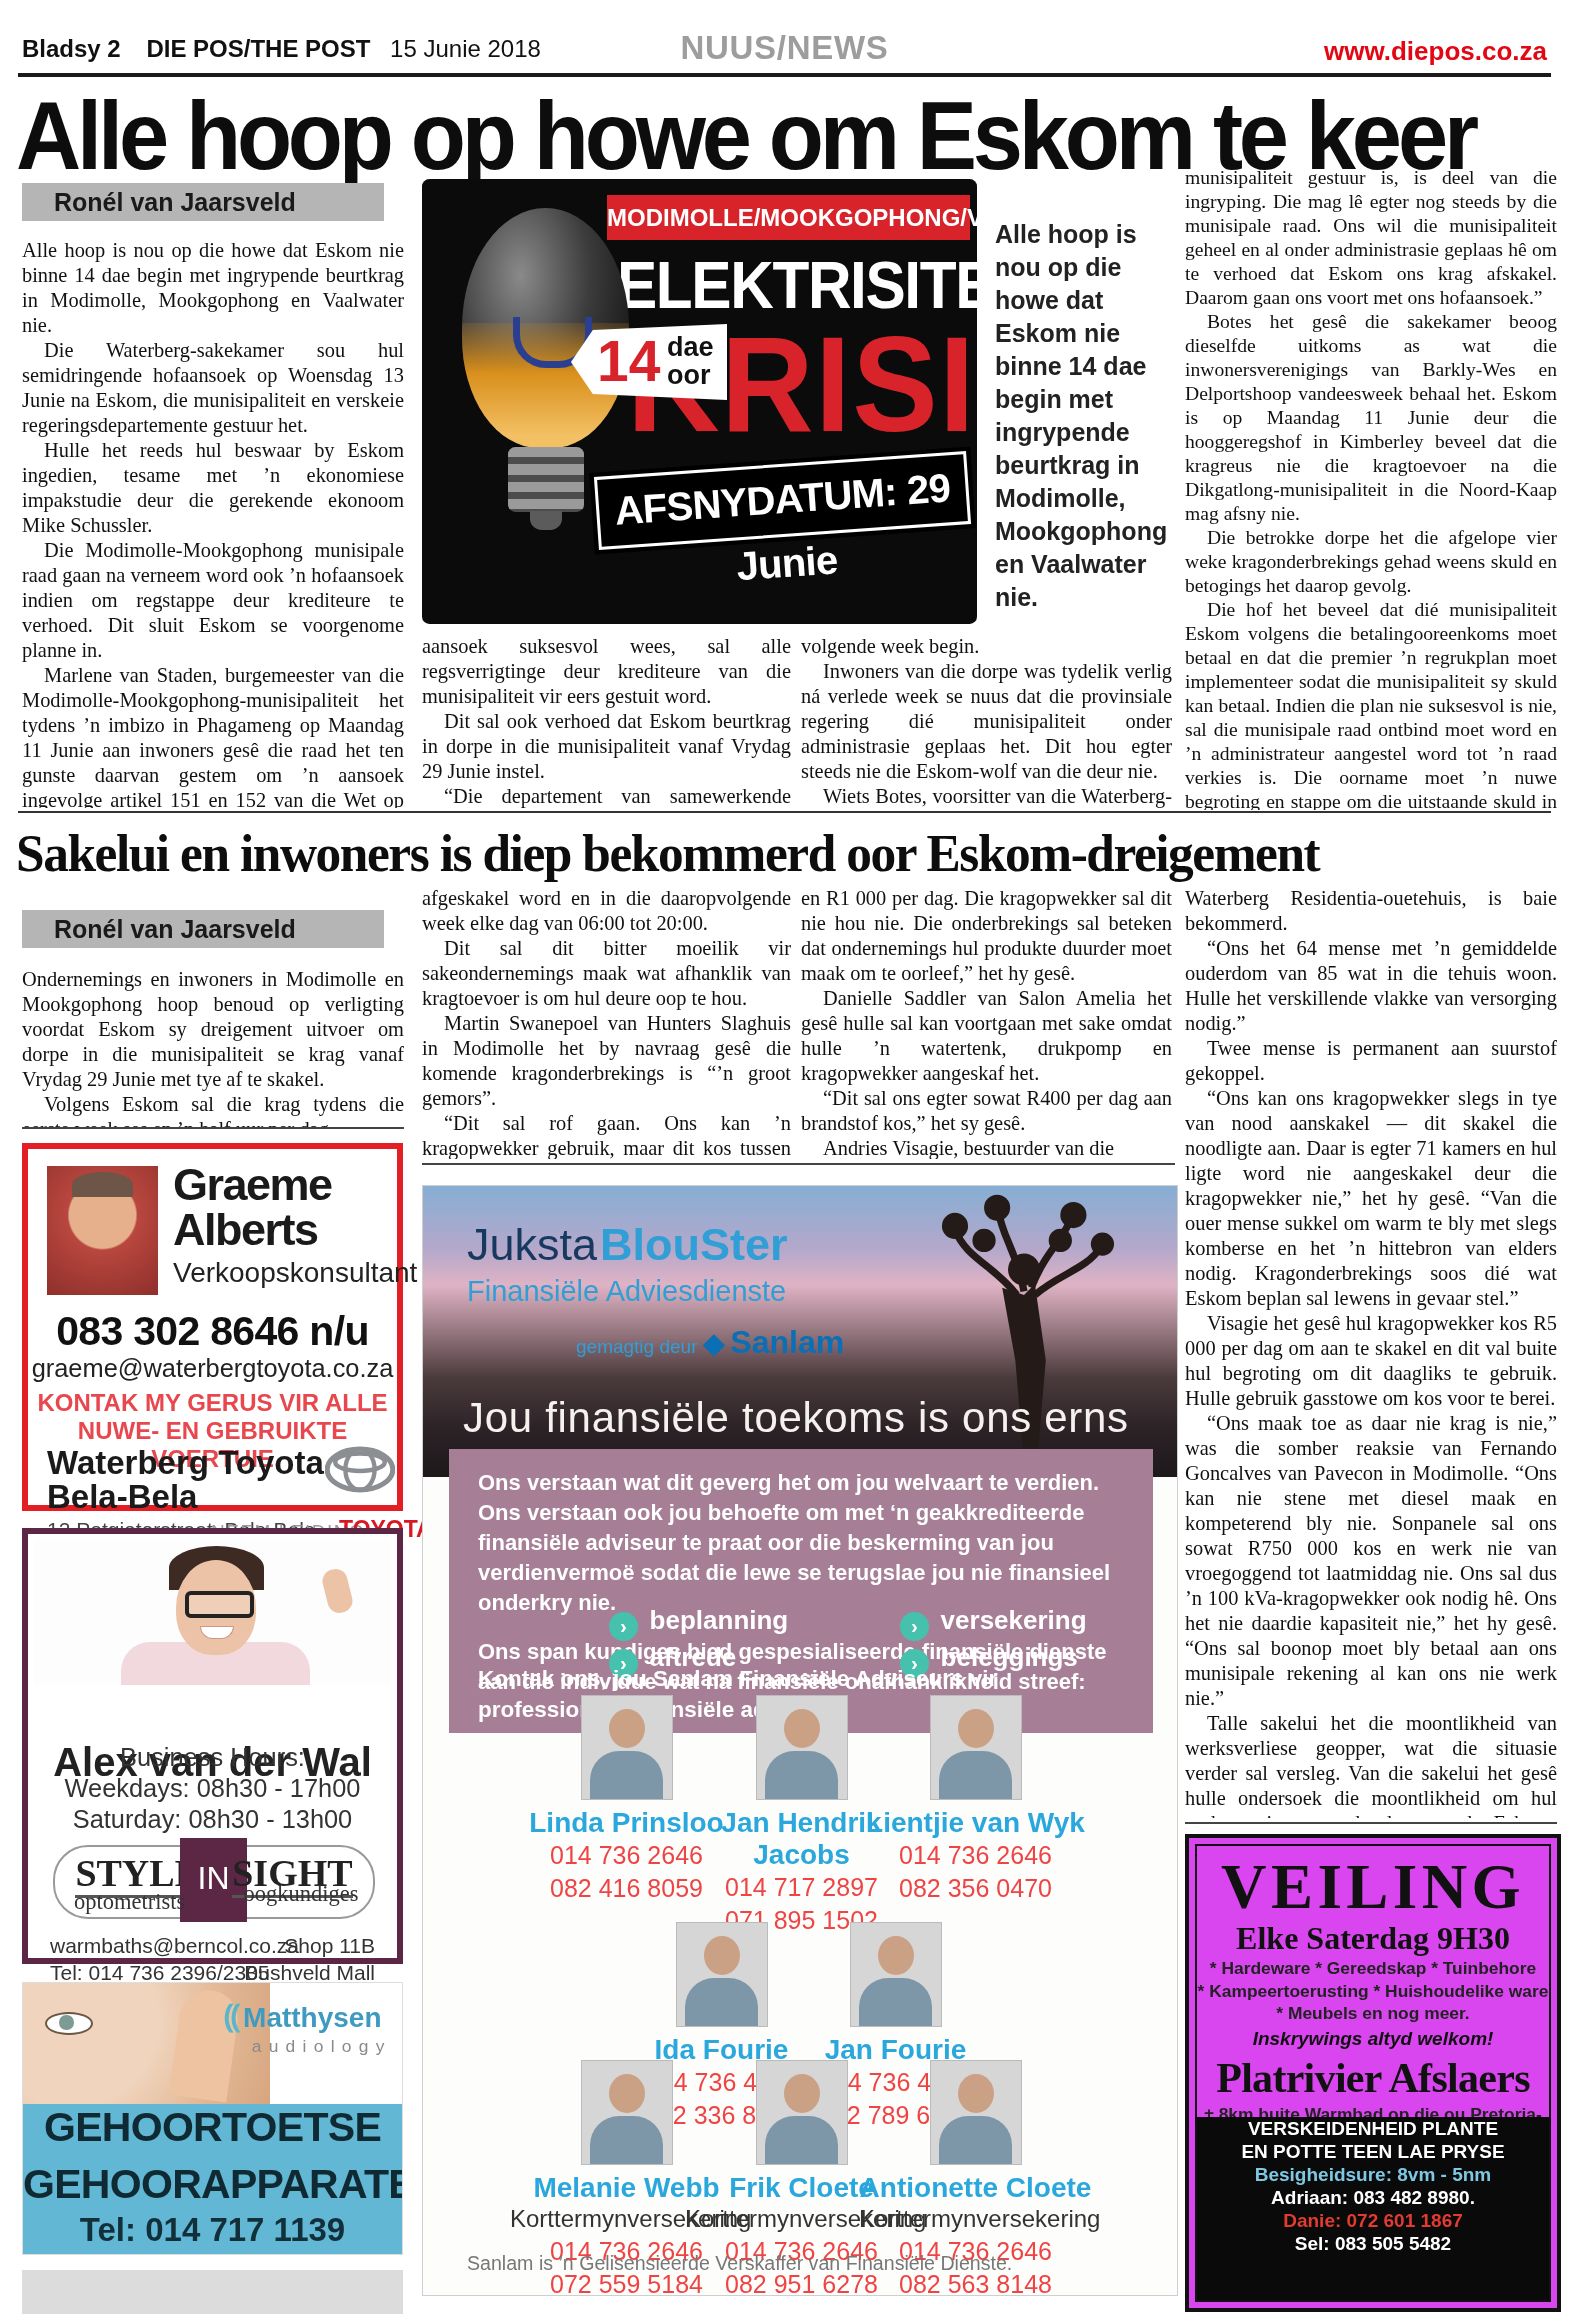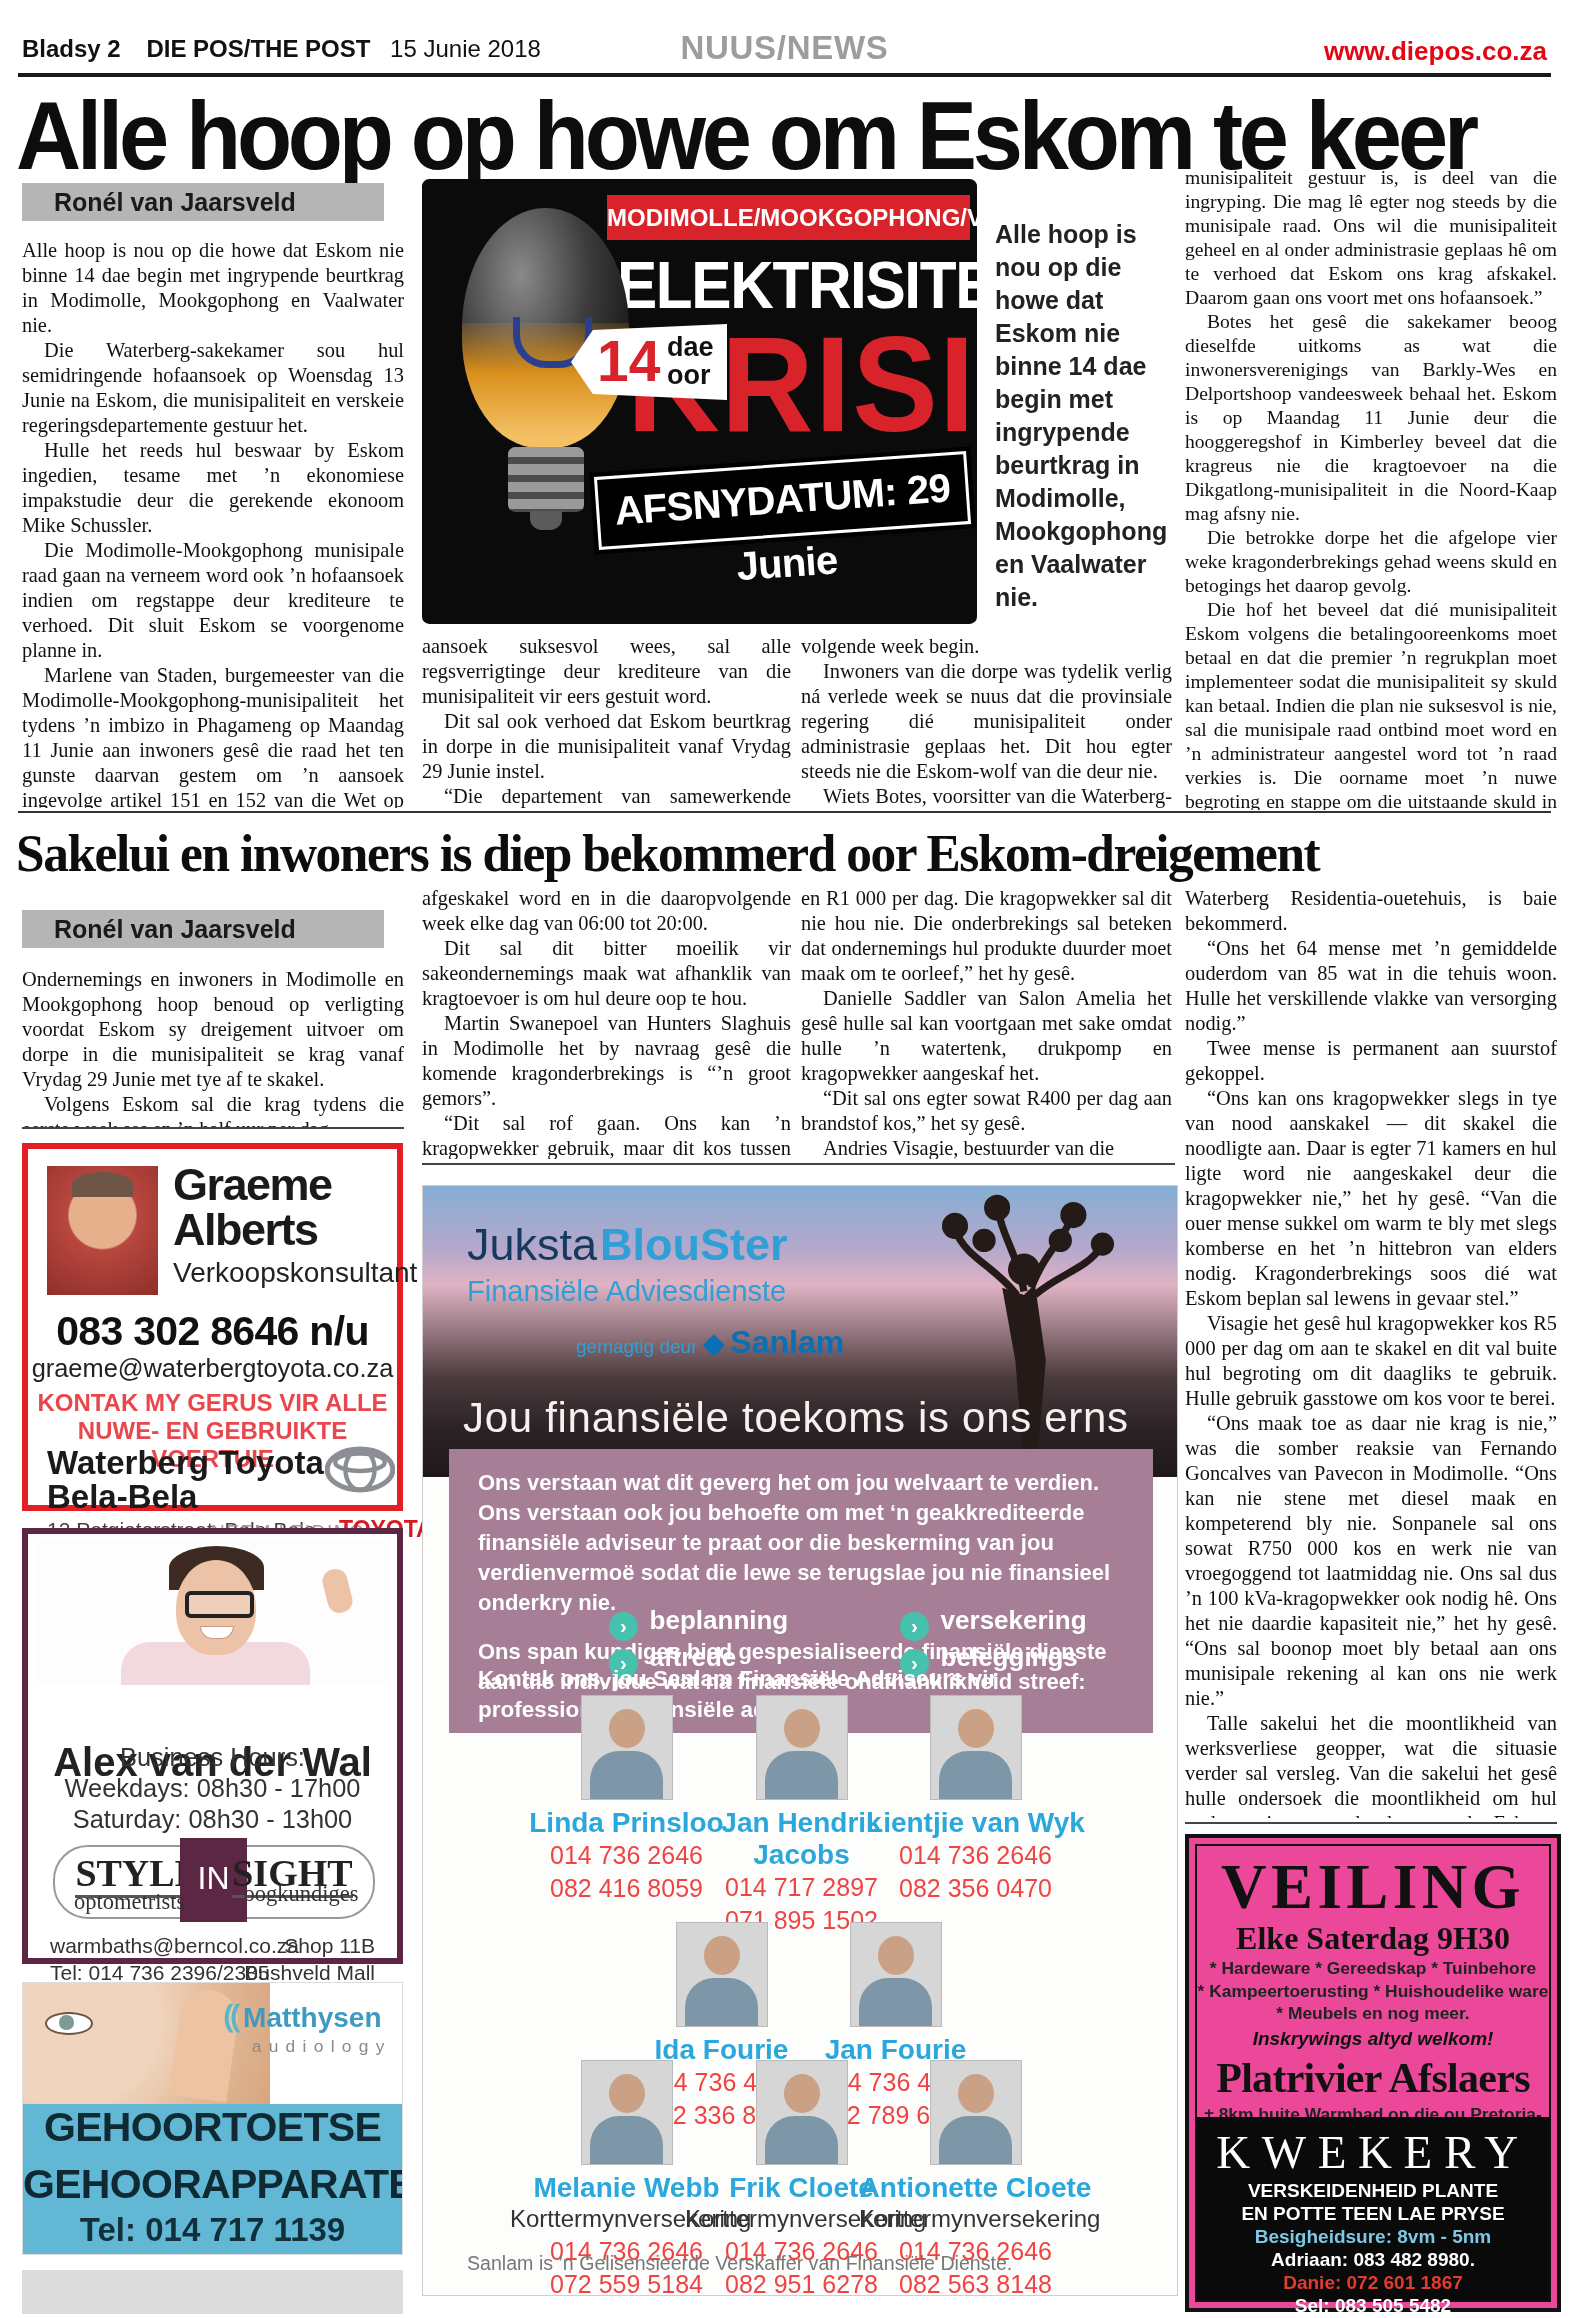--- a/index.html
+++ b/index.html
@@ -132,21 +132,21 @@
   .sl-card{position:absolute;width:233px;text-align:center;font-family:"Liberation Sans",sans-serif;}
   .sl-card .ph{width:90px;height:103px;margin:0 auto;background:#d6d6d6;position:relative;overflow:hidden;border:0.7px solid #bbb;}
   .sl-card .ph .hd{position:absolute;left:27px;top:13px;width:36px;height:39px;border-radius:50%;background:#caa184;}
   .sl-card .ph .bd{position:absolute;left:8.7px;top:55px;width:73px;height:51px;border-radius:29px 29px 0 0;background:#7d97a8;}
   .sl-card .nm{margin-top:7.3px;font-weight:bold;font-size:28px;color:#2aa7dd;}
   .sl-card .ln{font-size:24px;color:#333;line-height:30.5px;}
   .sl-card .tel{font-size:25px;color:#ef4444;line-height:33px;text-align:center;}
   .sl-foot{position:absolute;left:44px;top:1066px;font-family:"Liberation Sans",sans-serif;font-size:19.6px;color:#777;}
   .sl-tree{position:absolute;right:44px;top:0;}
   
-  .ad-veiling{left:1185px;top:1834px;width:376px;height:478px;border:4.4px solid #111;background:#ec4899;box-sizing:border-box;}
+  .ad-veiling{left:1185px;top:1834px;width:376px;height:478px;border:4.4px solid #111;background:#d946ef;box-sizing:border-box;}
   .vl-inner{position:absolute;left:5.8px;top:5.8px;right:5.8px;bottom:5.8px;border:2.2px solid #111;}
   .vl-title{margin-top:10.2px;text-align:center;font-family:"Liberation Serif",serif;font-weight:bold;font-size:63px;
             letter-spacing:4.4px;color:#111;line-height:63px;}
   .vl-sat{text-align:center;font-family:"Liberation Serif",serif;font-weight:bold;font-size:32px;margin-top:1.5px;}
   .vl-li{text-align:center;font-family:"Liberation Sans",sans-serif;font-weight:bold;font-size:17.4px;line-height:22.5px;color:#222;}
   .vl-welcome{text-align:center;font-family:"Liberation Sans",sans-serif;font-weight:bold;font-style:italic;font-size:19px;margin-top:2.9px;}
   .vl-plat{text-align:center;font-family:"Liberation Serif",serif;font-weight:bold;font-size:42px;margin-top:4.4px;letter-spacing:-0.7px;}
   .vl-km{text-align:center;font-family:"Liberation Sans",sans-serif;font-size:17.4px;font-weight:bold;color:#222;margin-top:1.5px;}
   .vl-koop{text-align:center;font-family:"Liberation Sans",sans-serif;font-weight:bold;font-size:21px;margin-top:4.4px;}
   .vl-black{position:absolute;left:0px;right:0px;bottom:0px;height:183px;background:#0a0a0a;text-align:center;color:#fff;}
@@ -477,21 +477,20 @@
       <div class="vl-title">VEILING</div>
       <div class="vl-sat">Elke Saterdag 9H30</div>
       <div class="vl-li">* Hardeware * Gereedskap * Tuinbehore</div>
       <div class="vl-li">* Kampeertoerusting * Huishoudelike ware</div>
       <div class="vl-li">* Meubels en nog meer.</div>
       <div class="vl-welcome">Inskrywings altyd welkom!</div>
       <div class="vl-plat">Platrivier Afslaers</div>
       <div class="vl-km">± 8km buite Warmbad op die ou Pretoria-pad (R101)</div>
       <div class="vl-koop">ONS KOOP &amp; VERKOOP DAAGLIKS.</div>
       <div class="vl-black">
-        <div class="vl-kwek">KWEKERY</div>
         <div class="vl-wht">VERSKEIDENHEID PLANTE</div>
         <div class="vl-wht">EN POTTE TEEN LAE PRYSE</div>
         <div class="vl-blue">Besigheidsure: 8vm - 5nm</div>
         <div class="vl-wht">Adriaan: 083 482 8980.</div>
         <div class="vl-red">Danie: 072 601 1867</div>
         <div class="vl-wht">Sel: 083 505 5482</div>
       </div>
     </div>
   </div>
 

